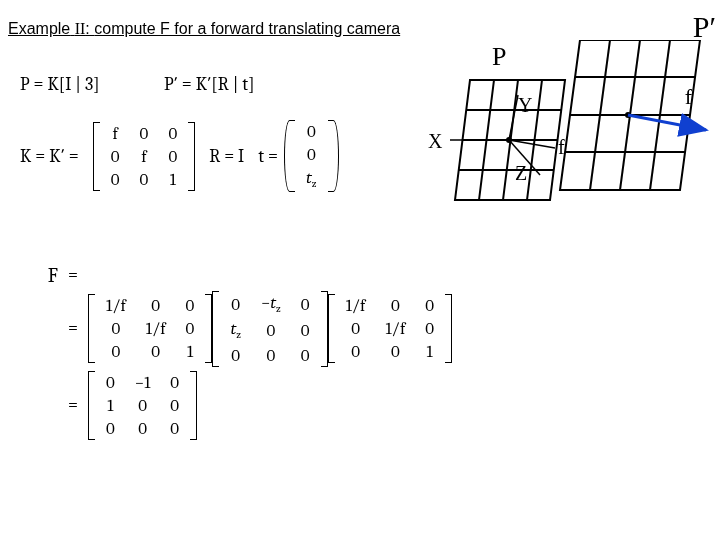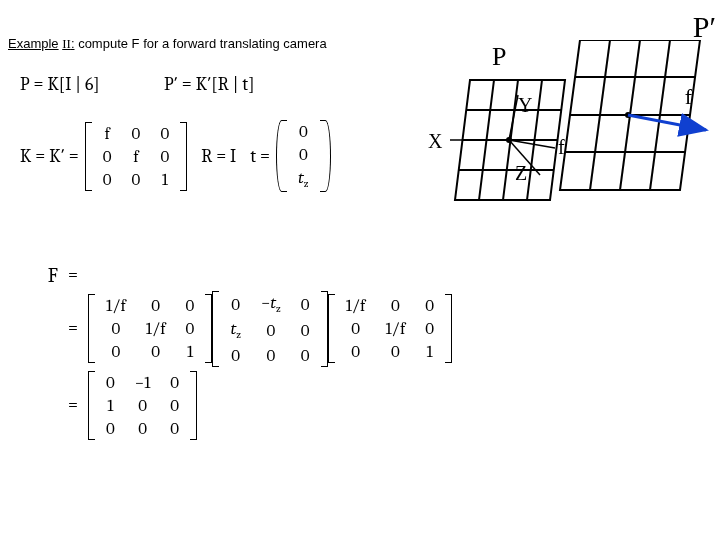--- a/index.html
+++ b/index.html
@@ -7,23 +7,24 @@
     padding: 0;
     width: 720px;
     height: 540px;
     background: #fff;
     font-family: Arial, sans-serif;
     position: relative;
     overflow: hidden;
   }
   .title {
     position: absolute;
-    top: 36px;
+    top: 20px;
     left: 8px;
-    font-size: 13px;
+    font-size: 16px;
+    text-decoration: underline;
   }
   .title .ex {
     text-decoration: underline;
   }
   .title .roman {
     text-decoration: underline;
     font-family: 'Times New Roman', serif;
   }
   .eq {
     position: absolute;
@@ -118,25 +119,25 @@
 </style>
 </head>
 <body>
 
 <div class="title">
   <span class="ex">Example</span>
   <span class="roman">II</span><span class="ex">:</span>
   <span>compute F for a forward translating camera</span>
 </div>
 
-<div class="eq" style="top:74px; left:20px;">P = K[I | 6]</div>
+<div class="eq" style="top:74px; left:20px;">P = K[I | 3]</div>
 <div class="eq" style="top:74px; left:164px;">P′ = K′[R | t]</div>
 
 <div class="eq" style="top:120px; left:20px; display:flex; align-items:center;">
-  <span style="margin-right:6px;">K = K′ =</span>
+  <span style="margin-right:14px;">K = K′ =</span>
   <span class="bracket-wrap">
     <table class="mat">
       <tbody>
           <tr>
             <td>f</td>
             <td>0</td>
             <td>0</td>
           </tr>
       <tr>
             <td>0</td>

